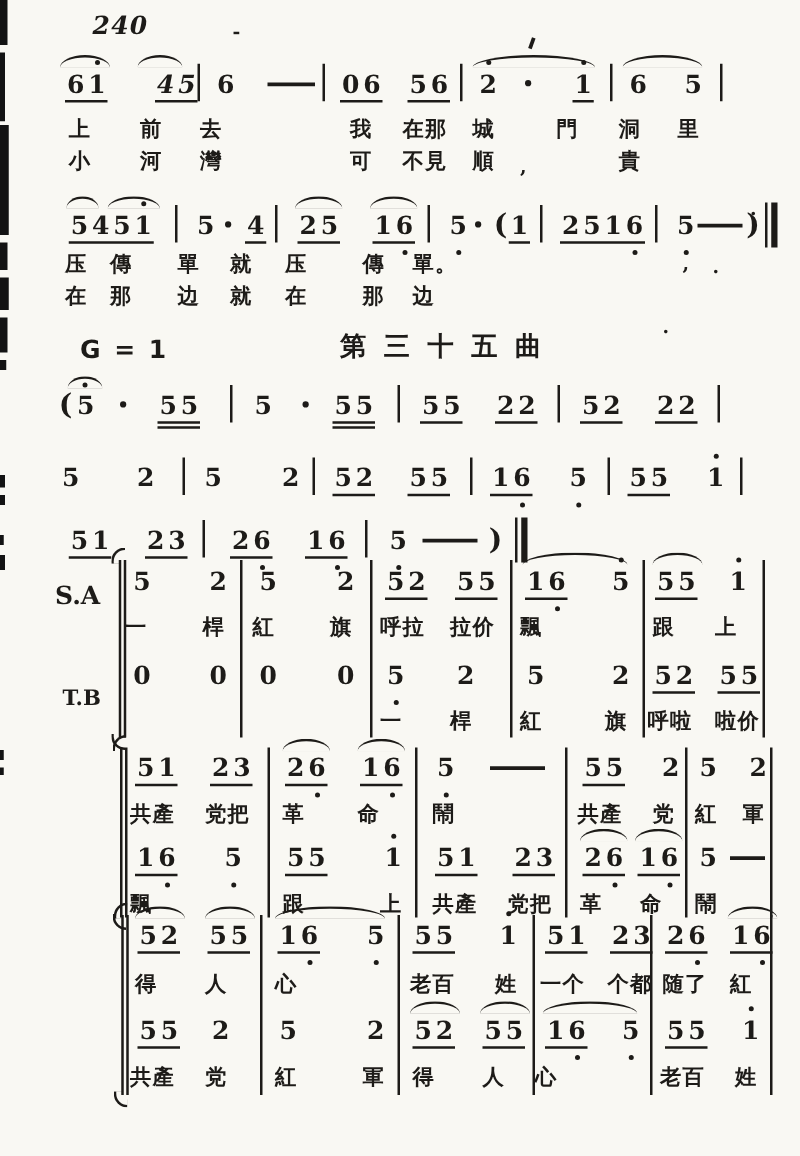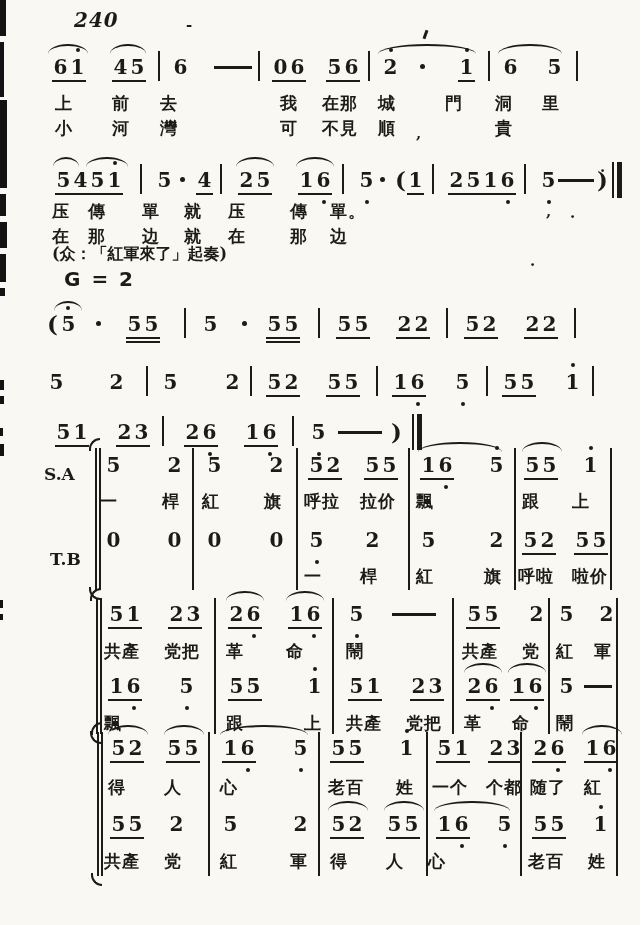--- a/index.html
+++ b/index.html
@@ -26,34 +26,34 @@
   .lyr{position:absolute;font-family:"DejaVu Serif",serif;font-weight:600;font-size:17px;letter-spacing:1px;white-space:nowrap}
   .hook-t{position:absolute;width:11px;height:13px;border-left:2px solid #1d1b18;border-top:2px solid #1d1b18;border-top-left-radius:11px}
   .hook-b{position:absolute;width:11px;height:13px;border-left:2px solid #1d1b18;border-bottom:2px solid #1d1b18;border-bottom-left-radius:11px}
   .mark{position:absolute;left:0;background:#131313}
   .speck{position:absolute;font-weight:700;font-size:15px}
 
   #page-num{position:absolute;left:74px;top:8px;font-style:italic;font-weight:700;font-size:20px;letter-spacing:1px}
   #perf-note{position:absolute;left:52px;top:244px;font-size:16px;font-weight:600}
   #key-sig{position:absolute;left:64px;top:267px;font-family:"DejaVu Sans",sans-serif;font-weight:700;font-size:20px;letter-spacing:2px}
   #song-title{position:absolute;left:272px;top:263px;font-size:21px;font-weight:600;letter-spacing:14px;white-space:nowrap}
-  #label-sa{position:absolute;left:44px;top:464px;font-weight:700;font-size:17px}
+  #label-sa{position:absolute;left:44px;top:464px;font-weight:700;font-size:20px}
   #label-tb{position:absolute;left:50px;top:549px;font-weight:700;font-size:17px}
 </style>
 </head>
 <body>
 
 <div id="score">
   <div id="page-num">240</div>
-  <div id="perf-note">(众：「紅軍來了」起奏)</div>
-  <div id="key-sig">G = 2</div>
+  <div id="key-sig">G = 1</div>
+  <div id="song-title">第三十五曲</div>
   <div id="label-sa">S.A</div>
   <div id="label-tb">T.B</div>
 <div class="note u1" style="left: 52px; top: 55px;"><span class="ch">6</span><span class="ch">1<i class="oda"></i></span></div>
-    <div class="note u1" style="left: 112px; top: 55px;"><span class="ch">4</span><span class="ch">5</span></div>
+    <div class="note u1" style="left: 124px; top: 55px; font-style: italic;"><span class="ch">4</span><span class="ch">5</span></div>
     <div class="bar" style="left: 158px; top: 51px; height: 30px;"></div>
     <div class="note" style="left: 172px; top: 55px;"><span class="ch">6</span></div>
     <div class="dash" style="left: 214px; top: 66px; width: 38px;"></div>
     <div class="bar" style="left: 258px; top: 51px; height: 30px;"></div>
     <div class="note u1" style="left: 272px; top: 55px;"><span class="ch">0</span><span class="ch">6</span></div>
     <div class="note u1" style="left: 326px; top: 55px;"><span class="ch">5</span><span class="ch">6</span></div>
     <div class="bar" style="left: 368px; top: 51px; height: 30px;"></div>
     <div class="note" style="left: 382px; top: 55px;"><span class="ch">2<i class="oda"></i></span></div>
     <div class="ddot" style="left: 420px; top: 64px;"></div>
     <div class="note u1" style="left: 458px; top: 55px;"><span class="ch">1<i class="oda"></i></span></div>

